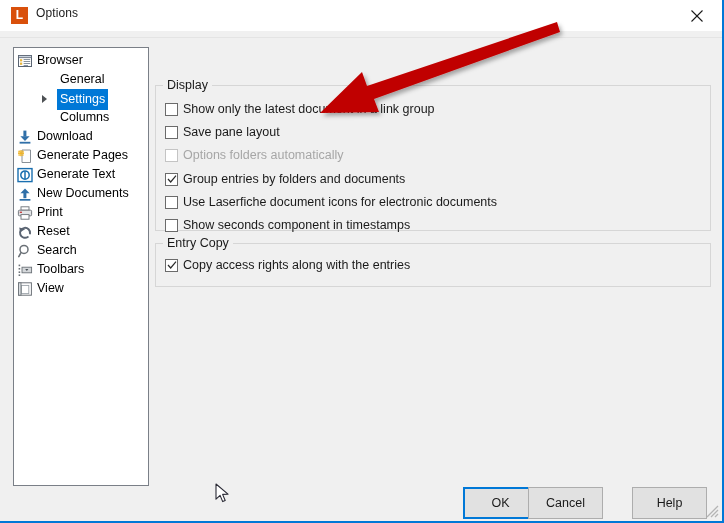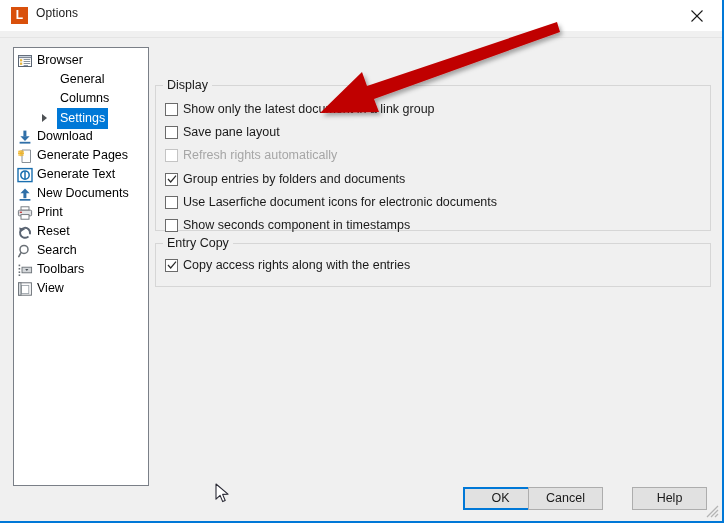--- a/index.html
+++ b/index.html
@@ -170,21 +170,21 @@
     left: 18px; top: 0px;
     font-size: 12.5px;
     line-height: 15px;
     color: #1a1a1a;
   }
   .cbrow.disabled .cblabel { color: #a6a6a6; }
 
   
   .dlgbtn {
     position: absolute;
-    width: 75px; height: 23px;
+    width: 75px; height: 32px;
     background: #e1e1e1;
     border: 1px solid #adadad;
     box-sizing: border-box;
     font-family: "Liberation Sans", sans-serif;
     font-size: 12.5px;
     color: #1a1a1a;
     text-align: center;
     line-height: 21px;
     cursor: default;
     padding: 0;
@@ -245,27 +245,27 @@
             <rect x="6.6" y="12" width="4.4" height="1" fill="#8a949f"></rect>
           </svg>
         </span>
         <span class="tw-label">Browser</span>
       </div>
 
       <div class="tree-row child">
         <span class="tw-label">General</span>
       </div>
 
-      <div class="tree-row child">
-        <span class="tw-label">Columns</span>
-      </div>
-
       <div class="tree-row child selected">
         <span class="tw-expander"></span>
         <span class="tw-label">Settings</span>
+      </div>
+
+      <div class="tree-row child">
+        <span class="tw-label">Columns</span>
       </div>
 
       <div class="tree-row root">
         <span class="tw-icon">
           <svg width="16" height="16" viewBox="0 0 16 16">
             <rect x="6.4" y="1.6" width="3" height="6" fill="#2f6fa8"></rect>
             <polygon points="3.4,7.2 12.6,7.2 8,12" fill="#2f6fa8"></polygon>
             <rect x="2.6" y="12.8" width="10.8" height="1.8" fill="#2f6fa8"></rect>
           </svg>
         </span>
@@ -380,21 +380,21 @@
         <span class="cblabel">Show only the latest document in a link group</span>
       </div>
 
       <div class="cbrow" style="top:39px;">
         <span class="cbox"></span>
         <span class="cblabel">Save pane layout</span>
       </div>
 
       <div class="cbrow disabled" style="top:62px;">
         <span class="cbox disabled"></span>
-        <span class="cblabel">Refresh rights automatically</span>
+        <span class="cblabel">Options folders automatically</span>
       </div>
 
       <div class="cbrow" style="top:86px;">
         <span class="cbox">
           <svg class="tick" viewBox="0 0 10 10">
             <polyline points="1,5 3.7,8 9,1.6" fill="none" stroke="#2b2b2b" stroke-width="1.2"></polyline>
           </svg>
         </span>
         <span class="cblabel">Group entries by folders and documents</span>
       </div>

